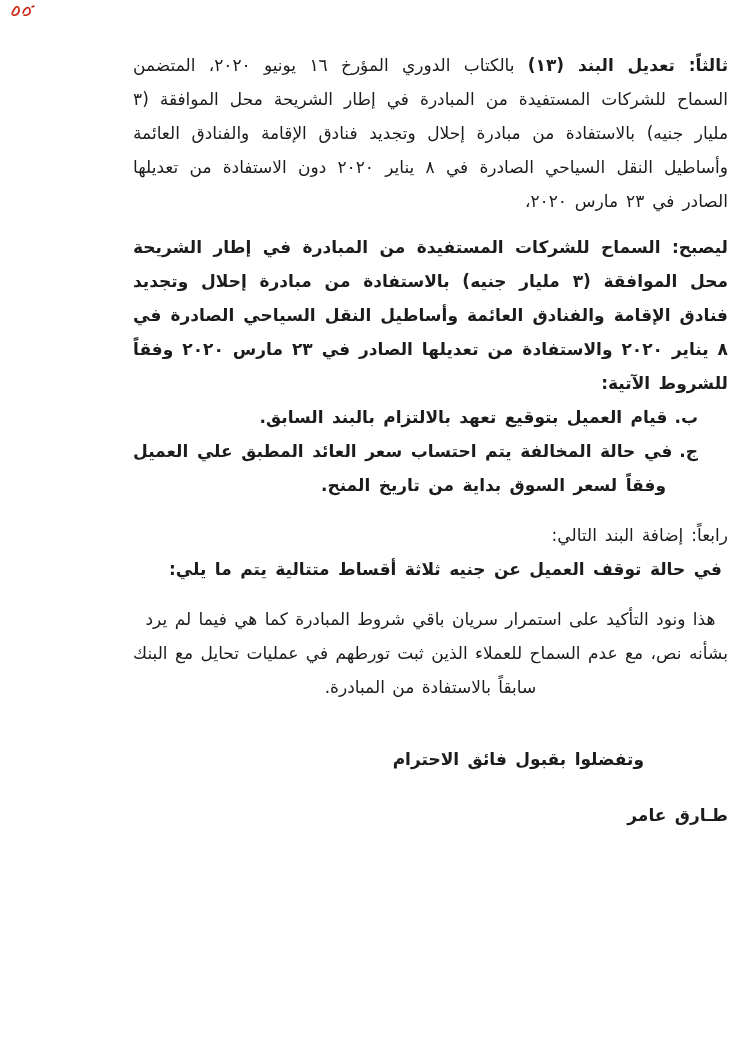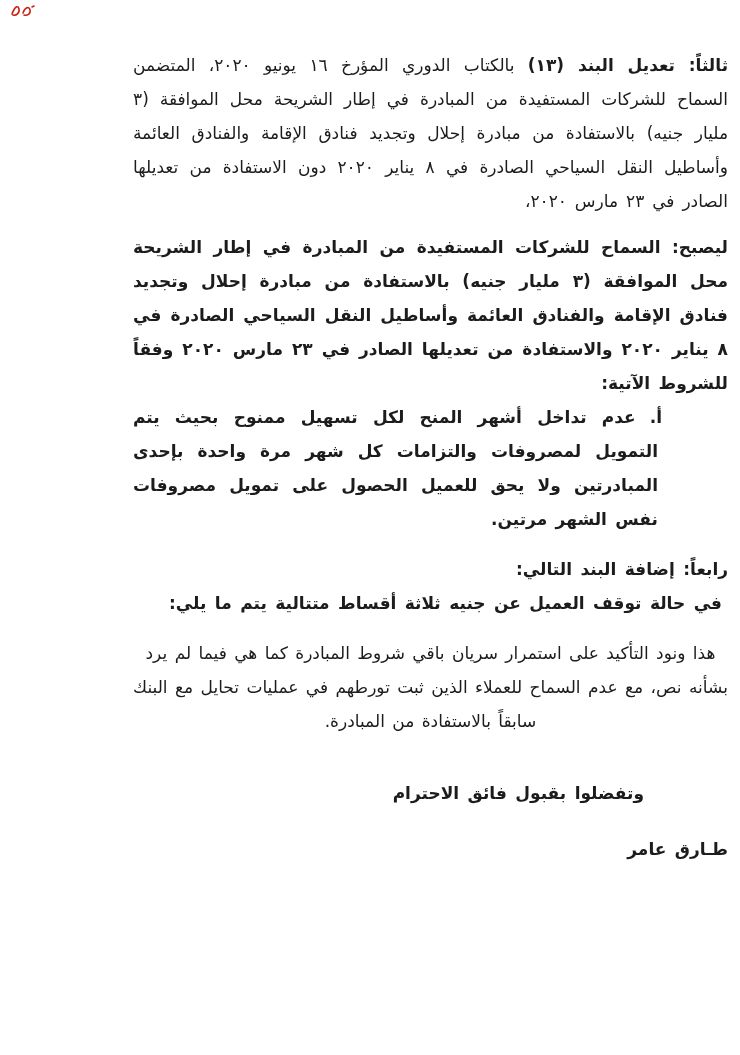--- a/index.html
+++ b/index.html
@@ -45,21 +45,21 @@
   li.hang-a {            
     margin-right: 70px;
     text-indent: -4px;
   }
   li.hang-b {            
     margin-right: 62px;
     text-indent: -32px;
   }
   .marker-wide { margin-left: 14px; }   
   .marker { margin-left: 7px; }
-  .heading4 { font-weight: bold; margin: 16px 0 0 0; }
+  .heading4 { font-weight: normal; margin: 16px 0 0 0; }
   .intro4 { font-weight: bold; padding-right: 6px; margin: 0; }
   .closing {
     margin: 16px 0 0 0;
     text-align: center;
     word-spacing: 2px;
   }
   .salutation {
     font-weight: bold;
     text-align: right;
     margin: 38px 84px 0 0;
@@ -84,21 +84,22 @@
   <path d="M2 11 C5 3, 8 2, 9 6 C10 10, 6 13, 3 12 M13 10 C15 4, 19 3, 20 7 C21 11, 17 13, 14 12 M22 4 L24 3" stroke="#cc2211" stroke-width="1.6" fill="none" stroke-linecap="round"></path>
 </svg>
 
 <div class="page">
 
   <p class="para p-first"><span class="lead-bold">ثالثاً: تعديل البند (١٣)</span><span> بالكتاب الدوري المؤرخ ١٦ يونيو ٢٠٢٠، المتضمن السماح للشركات المستفيدة من المبادرة في إطار الشريحة محل الموافقة (٣ مليار جنيه) بالاستفادة من مبادرة إحلال وتجديد فنادق الإقامة والفنادق العائمة وأساطيل النقل السياحي الصادرة في ٨ يناير ٢٠٢٠ دون الاستفادة من تعديلها الصادر في ٢٣ مارس ٢٠٢٠،</span></p>
 
   <p class="para bold">ليصبح: السماح للشركات المستفيدة من المبادرة في إطار الشريحة محل الموافقة (٣ مليار جنيه) بالاستفادة من مبادرة إحلال وتجديد فنادق الإقامة والفنادق العائمة وأساطيل النقل السياحي الصادرة في ٨ يناير ٢٠٢٠ والاستفادة من تعديلها الصادر في ٢٣ مارس ٢٠٢٠ وفقاً للشروط الآتية:</p>
 
   <ol class="cond-list">
-    <li class="hang-a"><span class="marker-wide">أ.</span><span>عدم تداخل أشهر المنح لكل تسهيل ممنوح بحيث يتم التمويل لمصروفات والتزامات كل شهر مرة واحدة بإحدى المبادرتين ولا يحق للعميل الحصول على تمويل مصروفات نفس الشهر مرتين.</span></li>
+    <li class="hang-b"><span class="marker">ب.</span><span>قيام العميل بتوقيع تعهد بالالتزام بالبند السابق.</span></li>
+    <li class="hang-b"><span class="marker">ج.</span><span>في حالة المخالفة يتم احتساب سعر العائد المطبق علي العميل وفقاً لسعر السوق بداية من تاريخ المنح.</span></li>
   </ol>
 
   <p class="heading4">رابعاً: إضافة البند التالي:</p>
 
   <p class="intro4">في حالة توقف العميل عن جنيه ثلاثة أقساط متتالية يتم ما يلي:</p>
 
   <ol class="cond-list">
   </ol>
 
   <p class="closing">هذا ونود التأكيد على استمرار سريان باقي شروط المبادرة كما هي فيما لم يرد بشأنه نص، مع عدم السماح للعملاء الذين ثبت تورطهم في عمليات تحايل مع البنك سابقاً بالاستفادة من المبادرة.</p>

